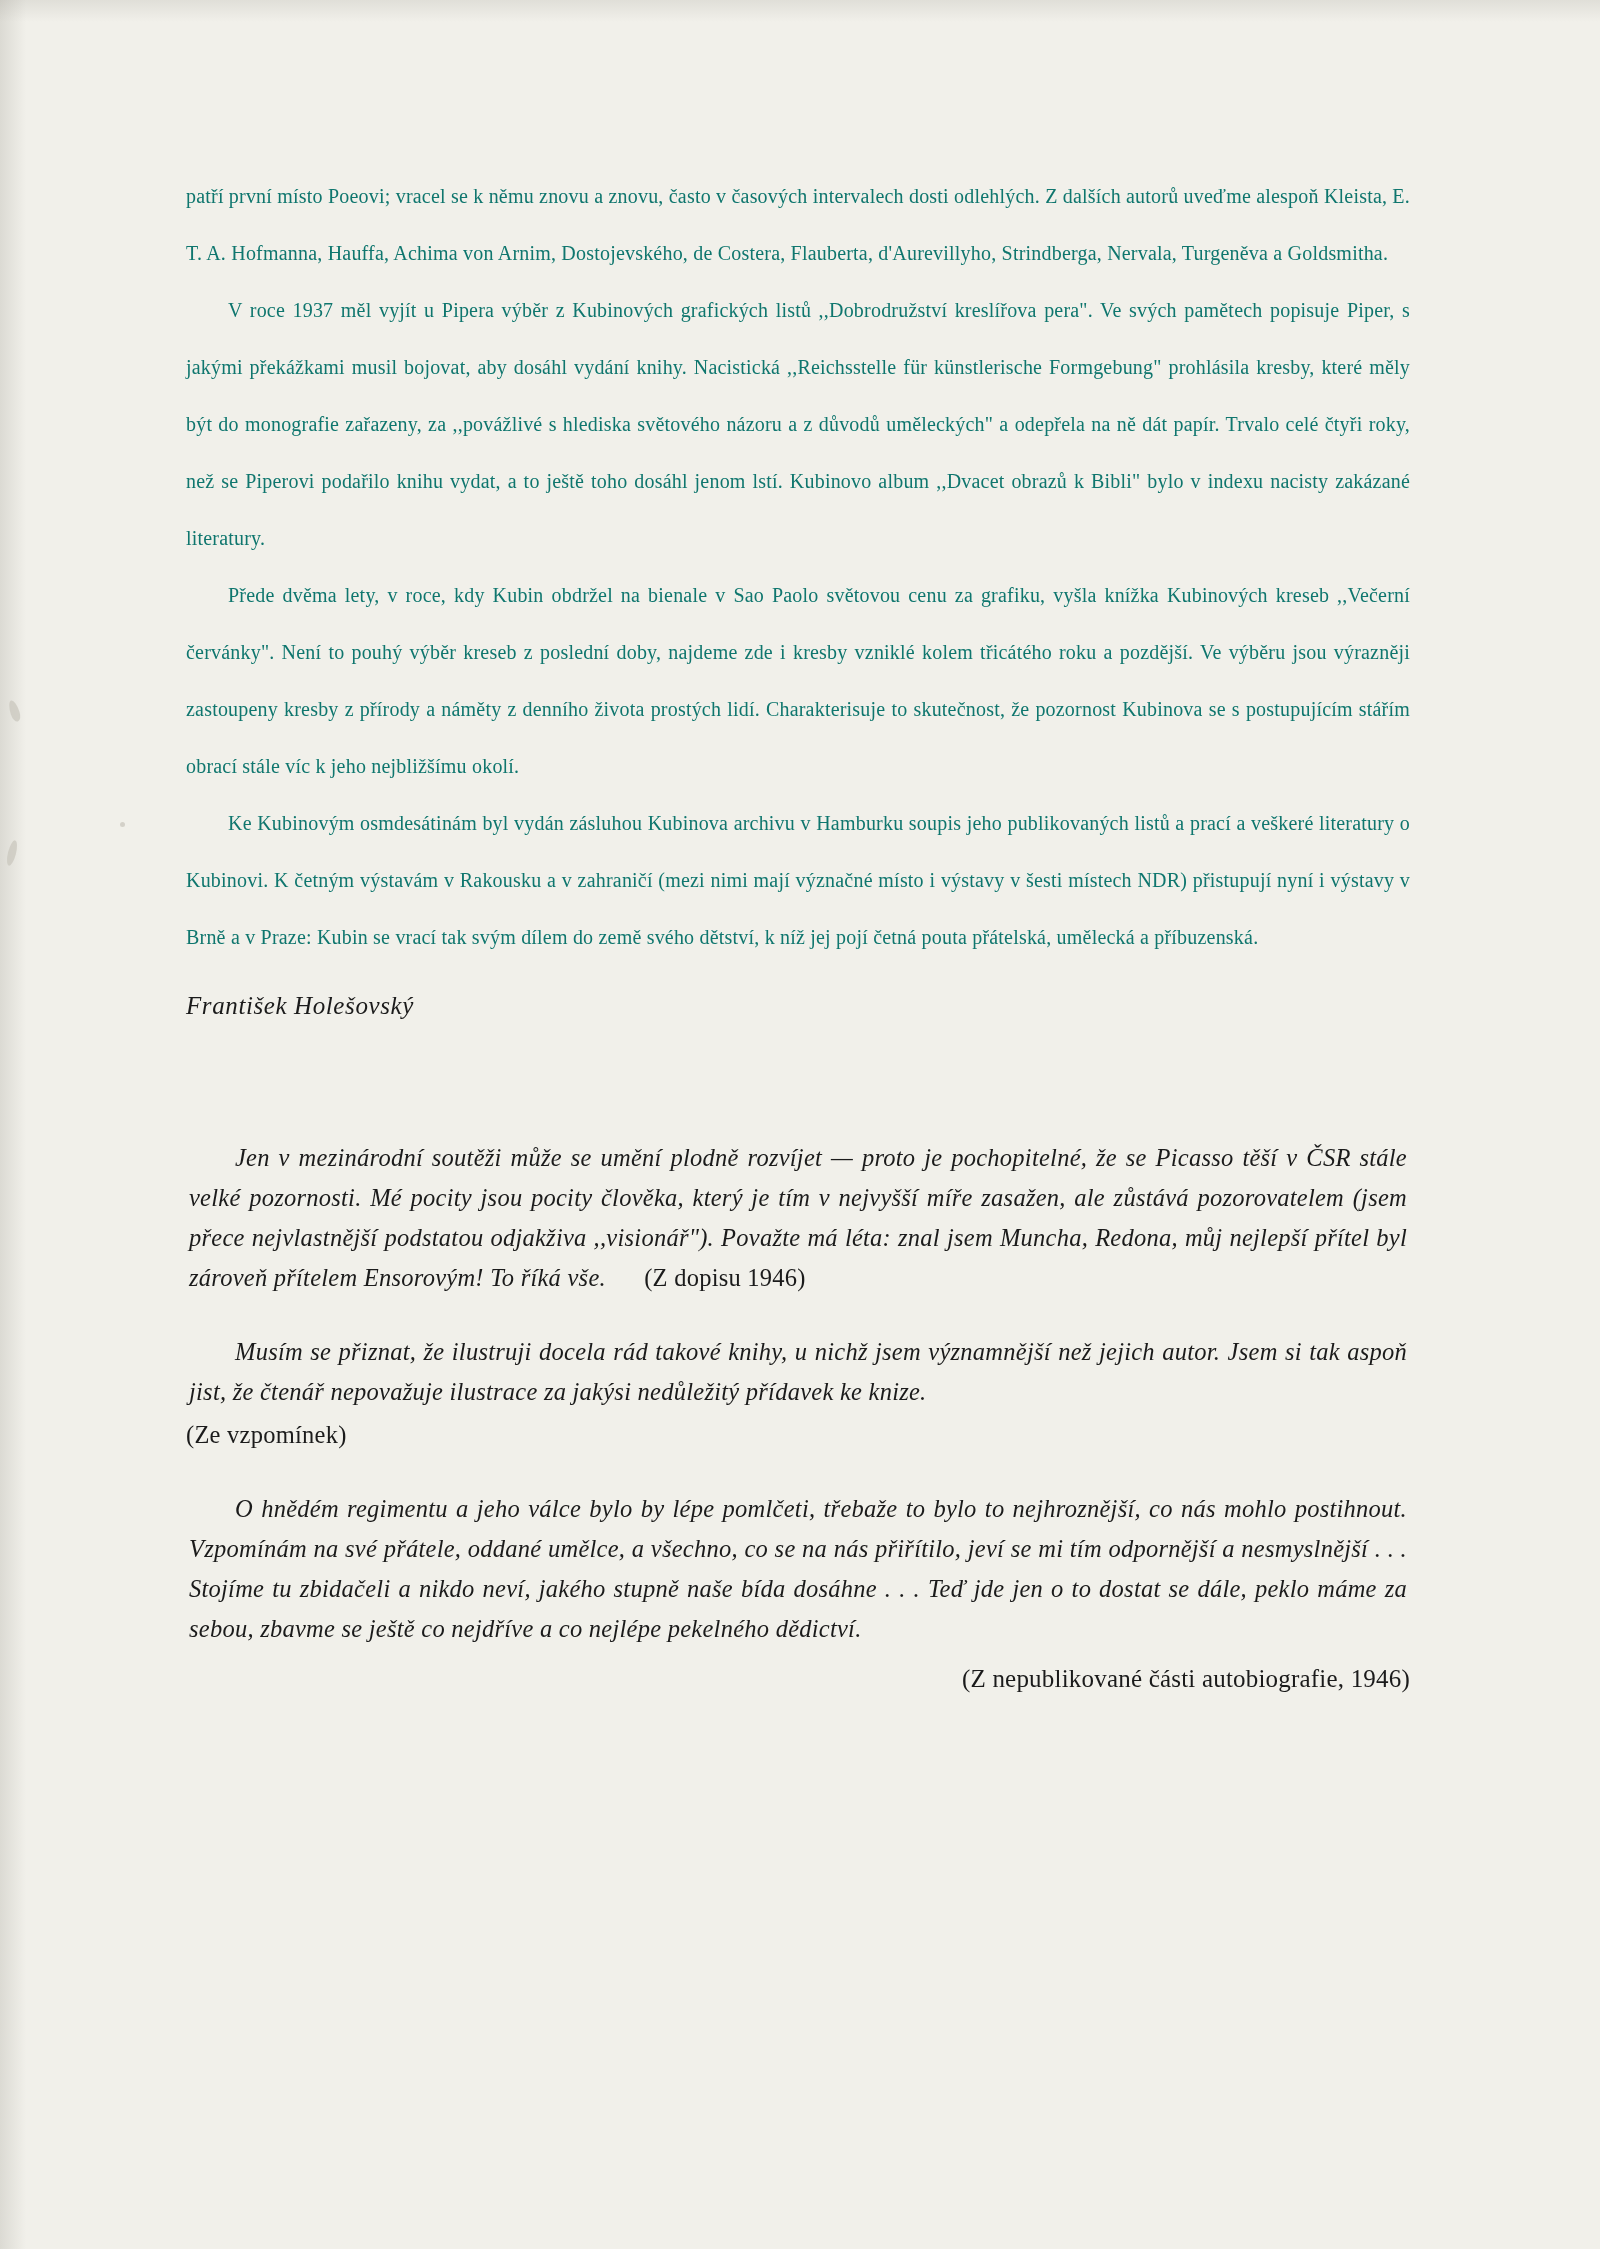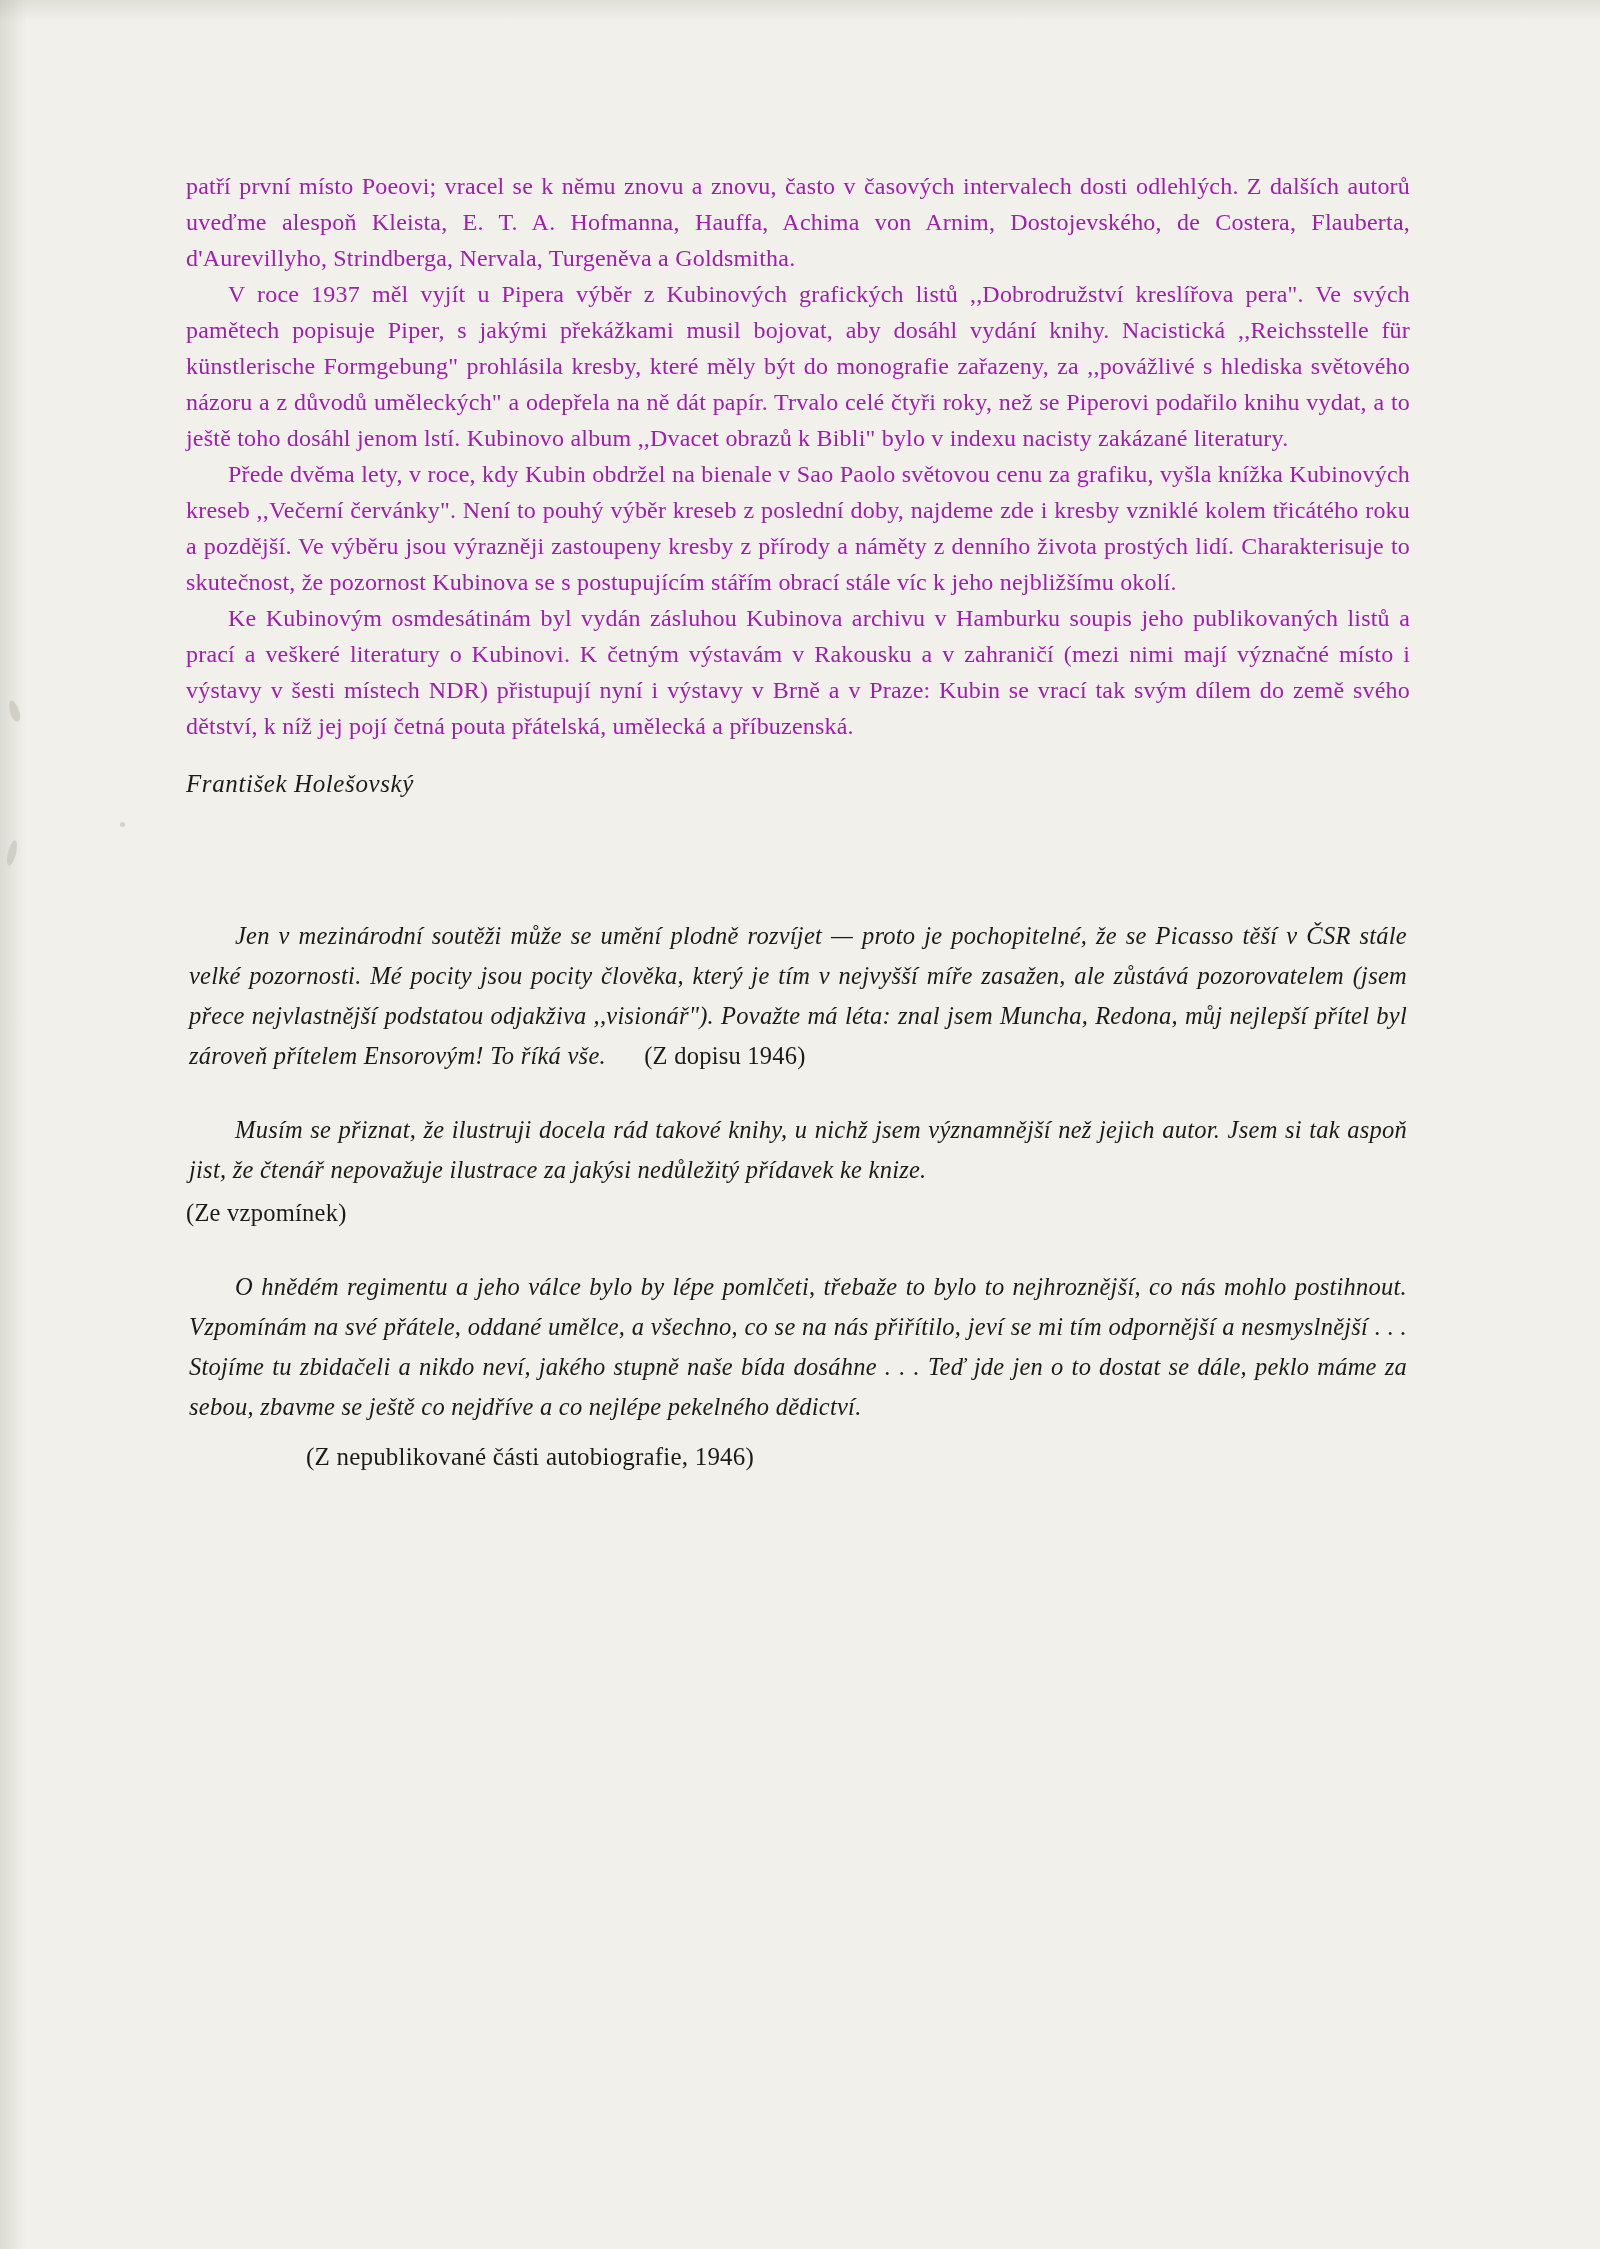--- a/index.html
+++ b/index.html
@@ -21,25 +21,25 @@
     background: #f1f0ea;
   }
   .page-inner {
     position: absolute;
     left: 186px;
     top: 168px;
     width: 1224px;
   }
   
   .body-text {
-    font-size: 24px;
-    line-height: 36px;
+    font-size: 20px;
+    line-height: 57px;
     text-align: justify;
     letter-spacing: 0.2px;
-    color: #a21caf;
+    color: #0f766e;
   }
   .body-text p {
     margin: 0;
     text-indent: 0;
   }
   .body-text p.indent {
     text-indent: 42px;
   }
   .signature {
     margin-top: 26px;
@@ -69,21 +69,21 @@
     font-style: normal;
     white-space: nowrap;
   }
   .attrib-right {
     display: block;
     text-align: left;
     font-style: normal;
     margin-top: 2px;
   }
   .last-attrib {
-    text-align: left;
+    text-align: right;
     font-style: normal;
     font-size: 25px;
     margin-top: 10px;
     letter-spacing: 0.2px;
     padding-left: 120px;
   }
   
   .artifact {
     position: absolute;
     background: #c9c7bd;

